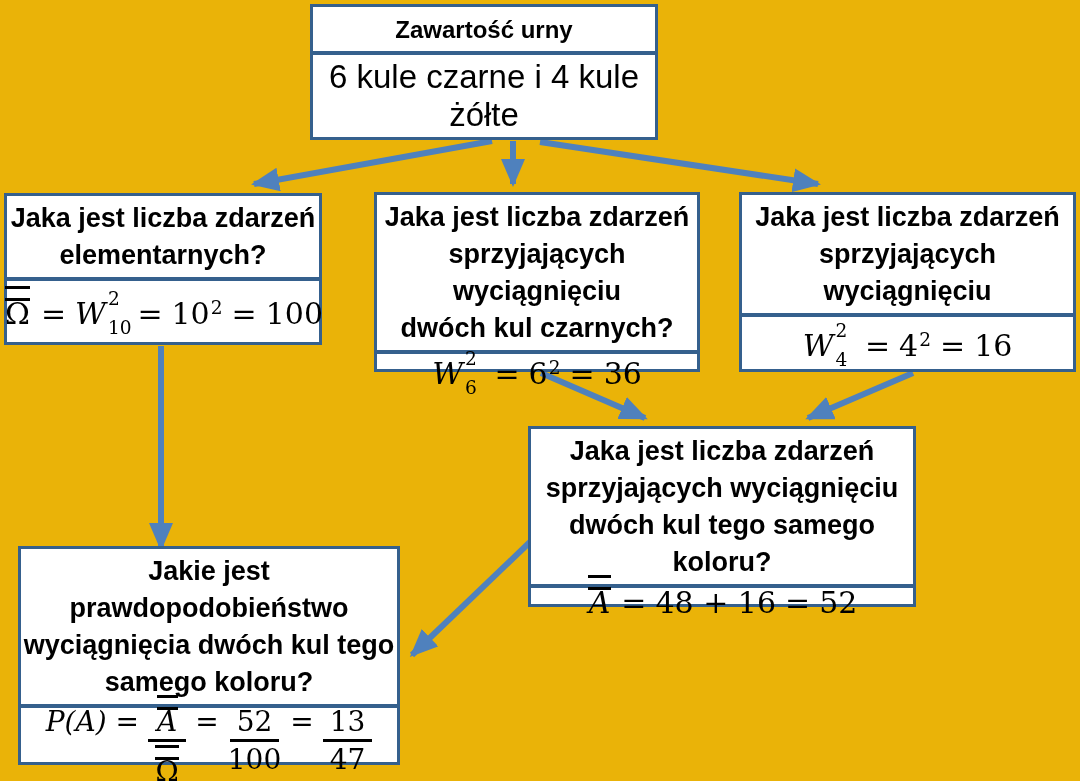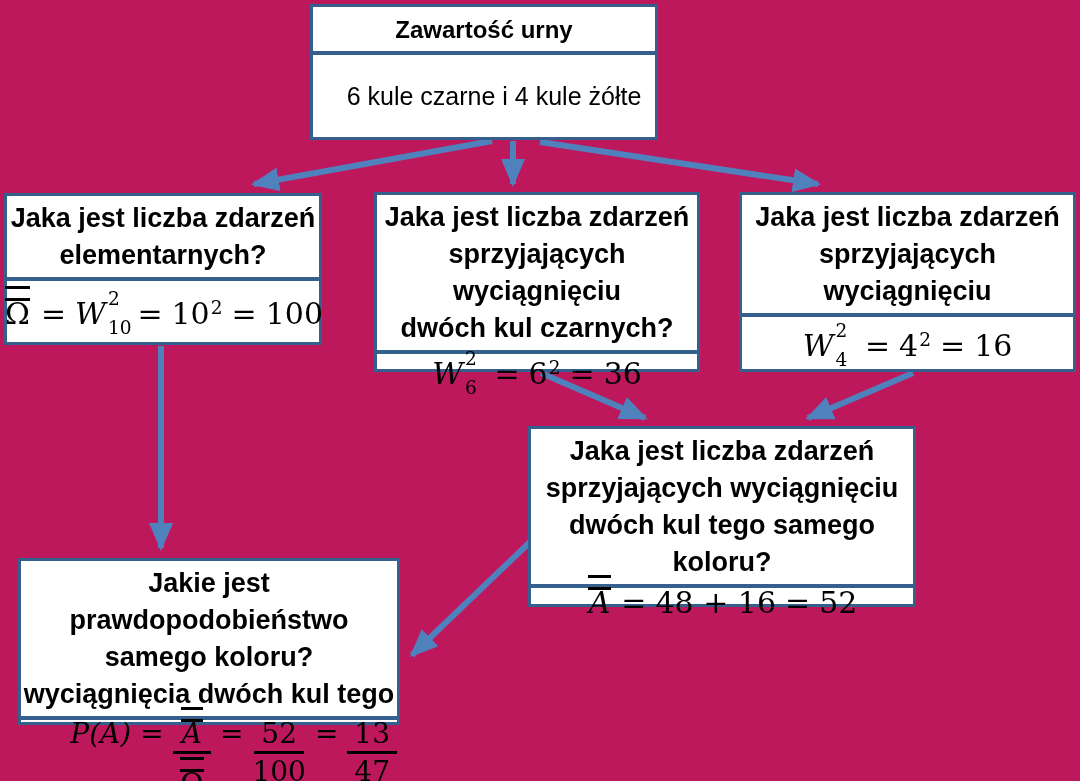--- a/index.html
+++ b/index.html
@@ -1,20 +1,20 @@
 <!DOCTYPE html>
 <html><head>
 <meta charset="utf-8">
 <style>
   html, body { margin: 0; padding: 0; background: #ffffff; }
   .canvas {
     position: relative;
     width: 1080px;
     height: 781px;
-    background: #be185d;
+    background: #eab308;
     font-family: "Liberation Sans", sans-serif;
     color: #000000;
     overflow: hidden;
   }
   .arrows {
     position: absolute;
     left: 0; top: 0;
     width: 1080px; height: 781px;
     z-index: 0;
   }
@@ -37,23 +37,22 @@
   }
   .urn-title { font-size: 24px; }
   .tline { white-space: pre-wrap; }
   .box-body {
     flex: 1;
     display: flex;
     align-items: center;
     justify-content: center;
   }
   .plainval {
-    font-size: 25px;
-    text-align: left;
-    margin-left: 20px;
+    font-size: 33px;
+    text-align: center;
   }
   .formula {
     font-family: "DejaVu Serif", serif;
     font-size: 30px;
     line-height: 1;
     display: flex;
     align-items: baseline;
     justify-content: center;
   }
   .formula-sm { font-size: 28px; }
@@ -182,25 +181,25 @@
       <div class="formula">
         <span class="dbar"><span class="it">A</span></span>
         <span class="feq">=</span>
         <span>48 + 16</span>
         <span class="feq">=</span>
         <span>52</span>
       </div>
     </div>
   </div>
 
-  <div class="box" style="left:18px;top:558px;width:382px;height:167px;align-items:flex-end;">
+  <div class="box" style="left:18px;top:546px;width:382px;height:219px;">
     <div class="box-title">
       <div class="tline">Jakie jest prawdopodobieństwo</div>
+      <div class="tline">wyciągnięcia dwóch kul tego</div>
       <div class="tline">samego koloru?</div>
-      <div class="tline">wyciągnięcia dwóch kul tego</div>
     </div>
     <div class="box-body">
       <div class="formula formula-sm">
         <span class="it">P(A)</span>
         <span class="feq">=</span>
         <span class="frac">
           <span class="fnum"><span class="dbar"><span class="it">A</span></span></span>
           <span class="fden fden-bars"><span class="dbar"><span>Ω</span></span></span>
         </span>
         <span class="feq">=</span>

